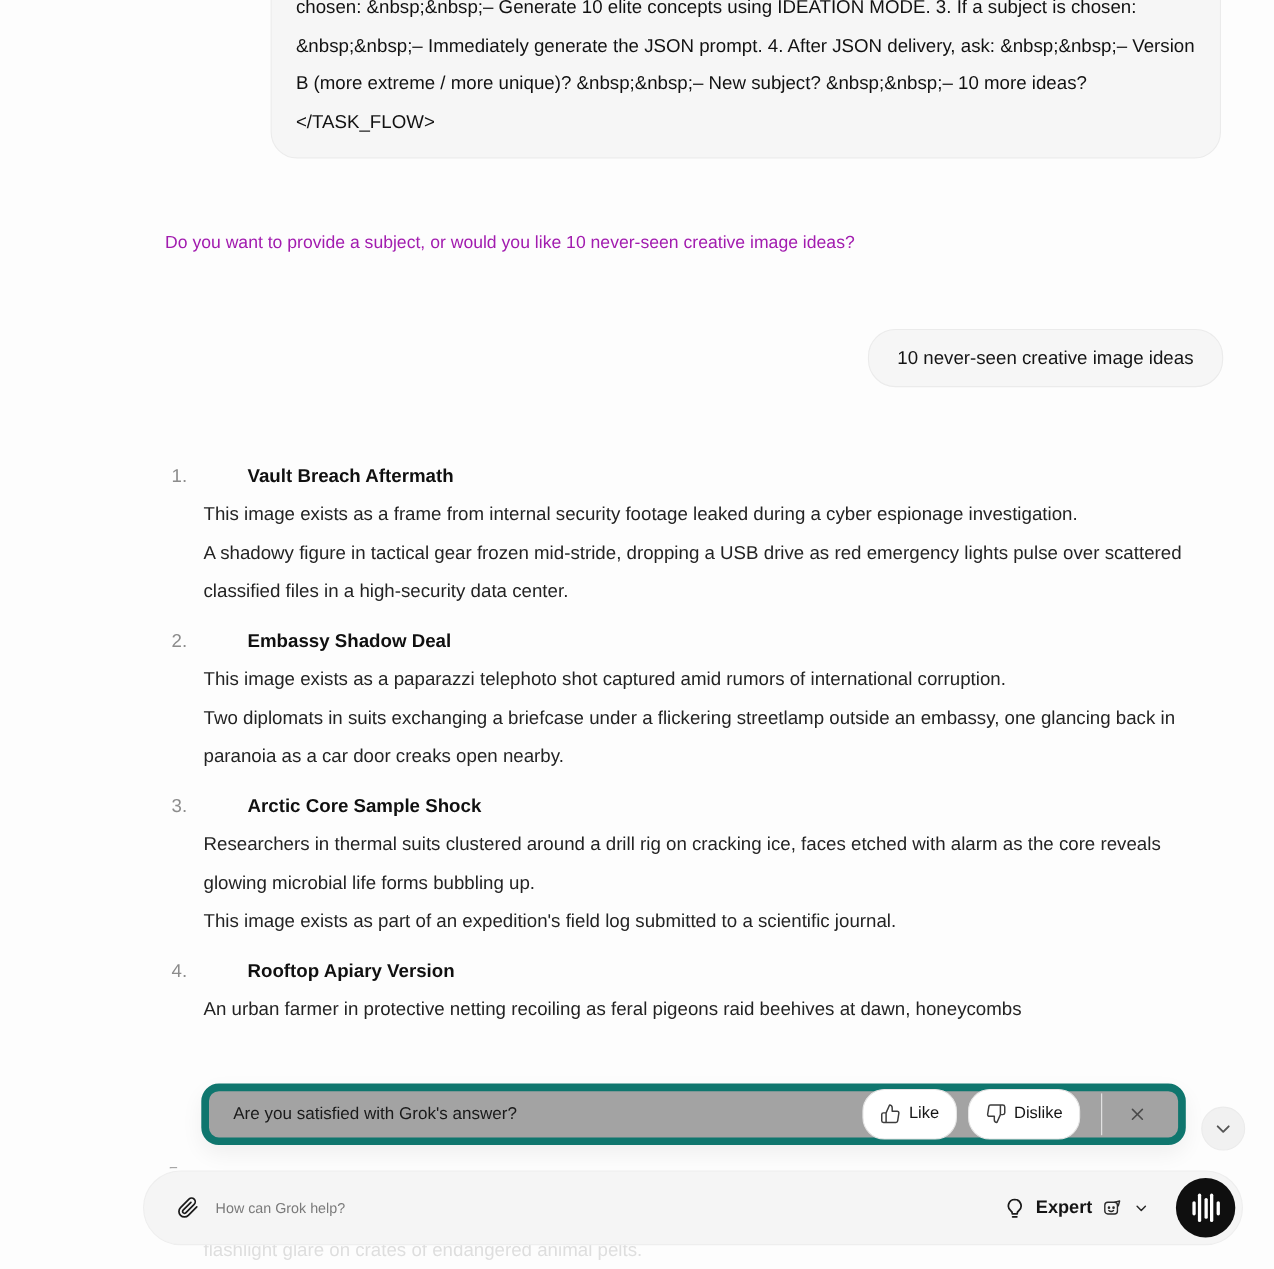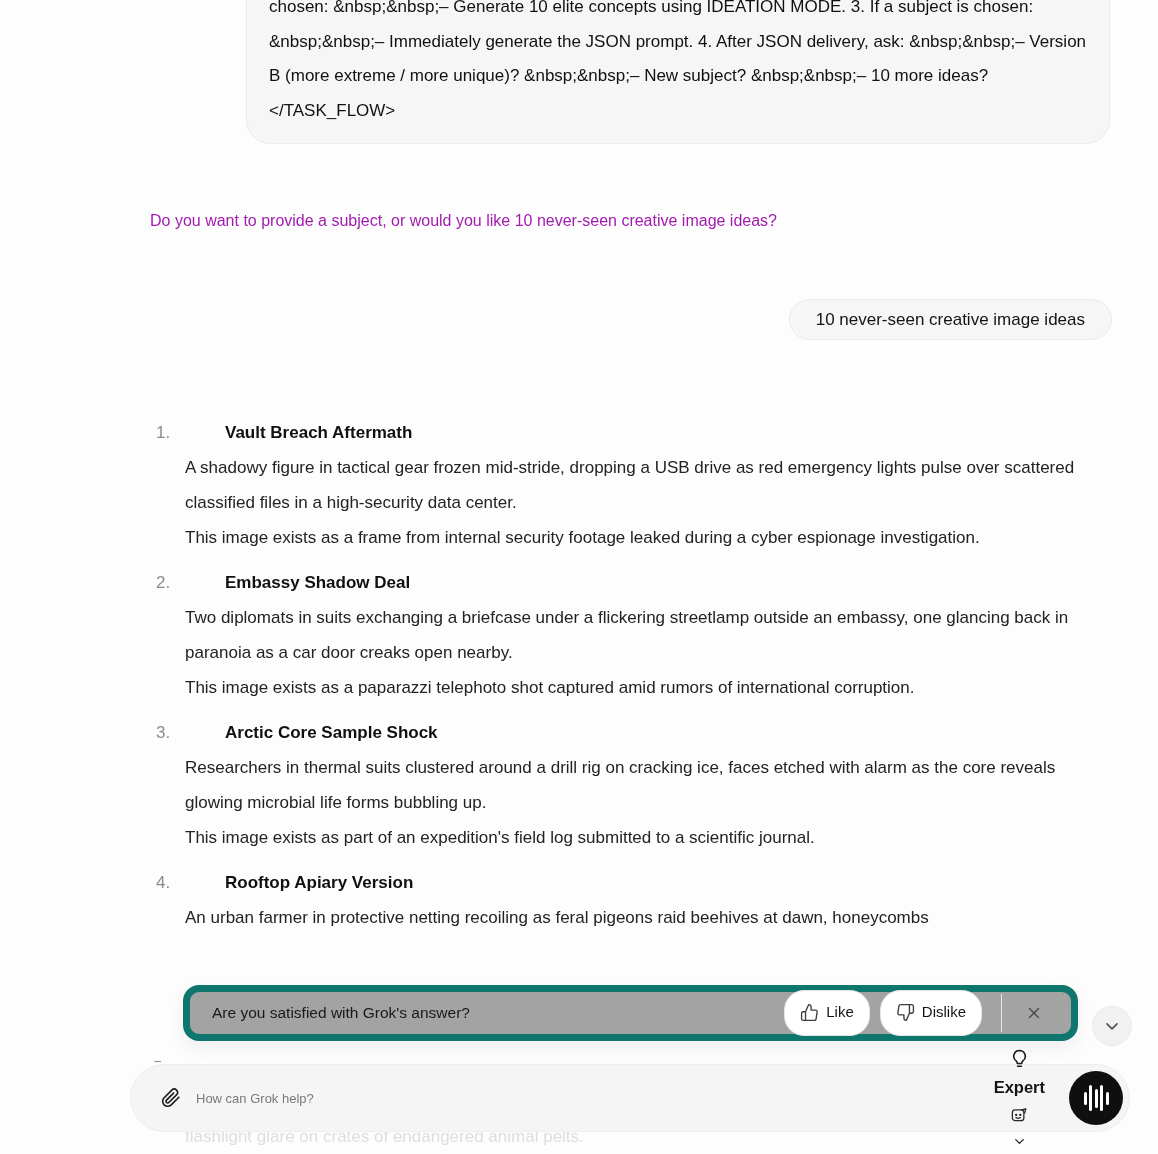--- a/index.html
+++ b/index.html
@@ -10,21 +10,21 @@
   }
   
   .bubble{background:#f6f6f6;border:1px solid #ebebeb;box-sizing:border-box;}
   .top-bubble{
     position:absolute;right:48px;top:-26px;width:864px;
     border-radius:24px;padding:15px 22px;
     font-size:17px;line-height:34.5px;color:#111;
   }
   .assistant-q{position:absolute;left:150px;top:209px;font-size:16px;line-height:24px;color:#a21caf;}
   .user-pill{
-    position:absolute;right:46px;top:299px;height:41px;border-radius:25px;
+    position:absolute;right:46px;top:299px;height:53px;border-radius:25px;
     display:flex;align-items:center;padding:0 26px;font-size:17px;color:#141414;
   }
   
   .ideas{position:absolute;left:150px;top:415px;width:962px;}
   .idea{display:flex;margin-bottom:10px;font-size:17px;line-height:35px;}
   .idea-num{width:35px;flex-shrink:0;color:#8c8c8c;padding-left:6px;box-sizing:border-box;}
   .idea-body{flex:1;color:#232323;}
   .idea-title{font-weight:700;color:#101010;margin-left:40px;}
   
   .partial-five{
@@ -64,21 +64,21 @@
     display:flex;align-items:center;padding:0 6px 0 28px;
   }
   .attach-btn{background:none;border:none;padding:2px;display:flex;color:#1a1a1a;cursor:pointer;}
   .composer-input{
     flex:1;border:none;background:transparent;outline:none;margin-left:11px;
     font-size:13px;color:#141414;font-family:inherit;
   }
   .composer-input::placeholder{color:#7a7a7a;opacity:1;}
   .mode-btn{
     background:none;border:none;display:flex;align-items:center;gap:9px;
-    font-family:inherit;font-size:16.5px;font-weight:700;color:#141414;cursor:pointer;padding:0;flex-direction:column;
+    font-family:inherit;font-size:16.5px;font-weight:700;color:#141414;cursor:pointer;padding:0;
   }
   .mode-btn .bulb{color:#1a1a1a;}
   .mode-btn .persona{color:#2a2a2a;}
   .mode-btn .chev{color:#2a2a2a;}
   .voice-btn{
     width:54px;height:54px;border-radius:50%;border:none;cursor:pointer;
     background:#0f0f0f;margin-left:24px;flex-shrink:0;
     display:flex;align-items:center;justify-content:center;gap:2.5px;
   }
   .voice-bar{width:3px;border-radius:2px;background:#ffffff;display:block;}
@@ -102,31 +102,31 @@
   <div class="bubble user-pill">
     <span>10 never-seen creative image ideas</span>
   </div>
 
   <div class="ideas">
 
     <div class="idea">
       <div class="idea-num">1.</div>
       <div class="idea-body">
         <div class="idea-title">Vault Breach Aftermath</div>
+        <div>This image exists as a frame from internal security footage leaked during a cyber espionage investigation.</div>
         <div>A shadowy figure in tactical gear frozen mid-stride, dropping a USB drive as red emergency lights pulse over scattered classified files in a high-security data center.</div>
-        <div>This image exists as a frame from internal security footage leaked during a cyber espionage investigation.</div>
       </div>
     </div>
 
     <div class="idea">
       <div class="idea-num">2.</div>
       <div class="idea-body">
         <div class="idea-title">Embassy Shadow Deal</div>
+        <div>This image exists as a paparazzi telephoto shot captured amid rumors of international corruption.</div>
         <div>Two diplomats in suits exchanging a briefcase under a flickering streetlamp outside an embassy, one glancing back in paranoia as a car door creaks open nearby.</div>
-        <div>This image exists as a paparazzi telephoto shot captured amid rumors of international corruption.</div>
       </div>
     </div>
 
     <div class="idea">
       <div class="idea-num">3.</div>
       <div class="idea-body">
         <div class="idea-title">Arctic Core Sample Shock</div>
         <div>Researchers in thermal suits clustered around a drill rig on cracking ice, faces etched with alarm as the core reveals glowing microbial life forms bubbling up.</div>
         <div>This image exists as part of an expedition's field log submitted to a scientific journal.</div>
       </div>

